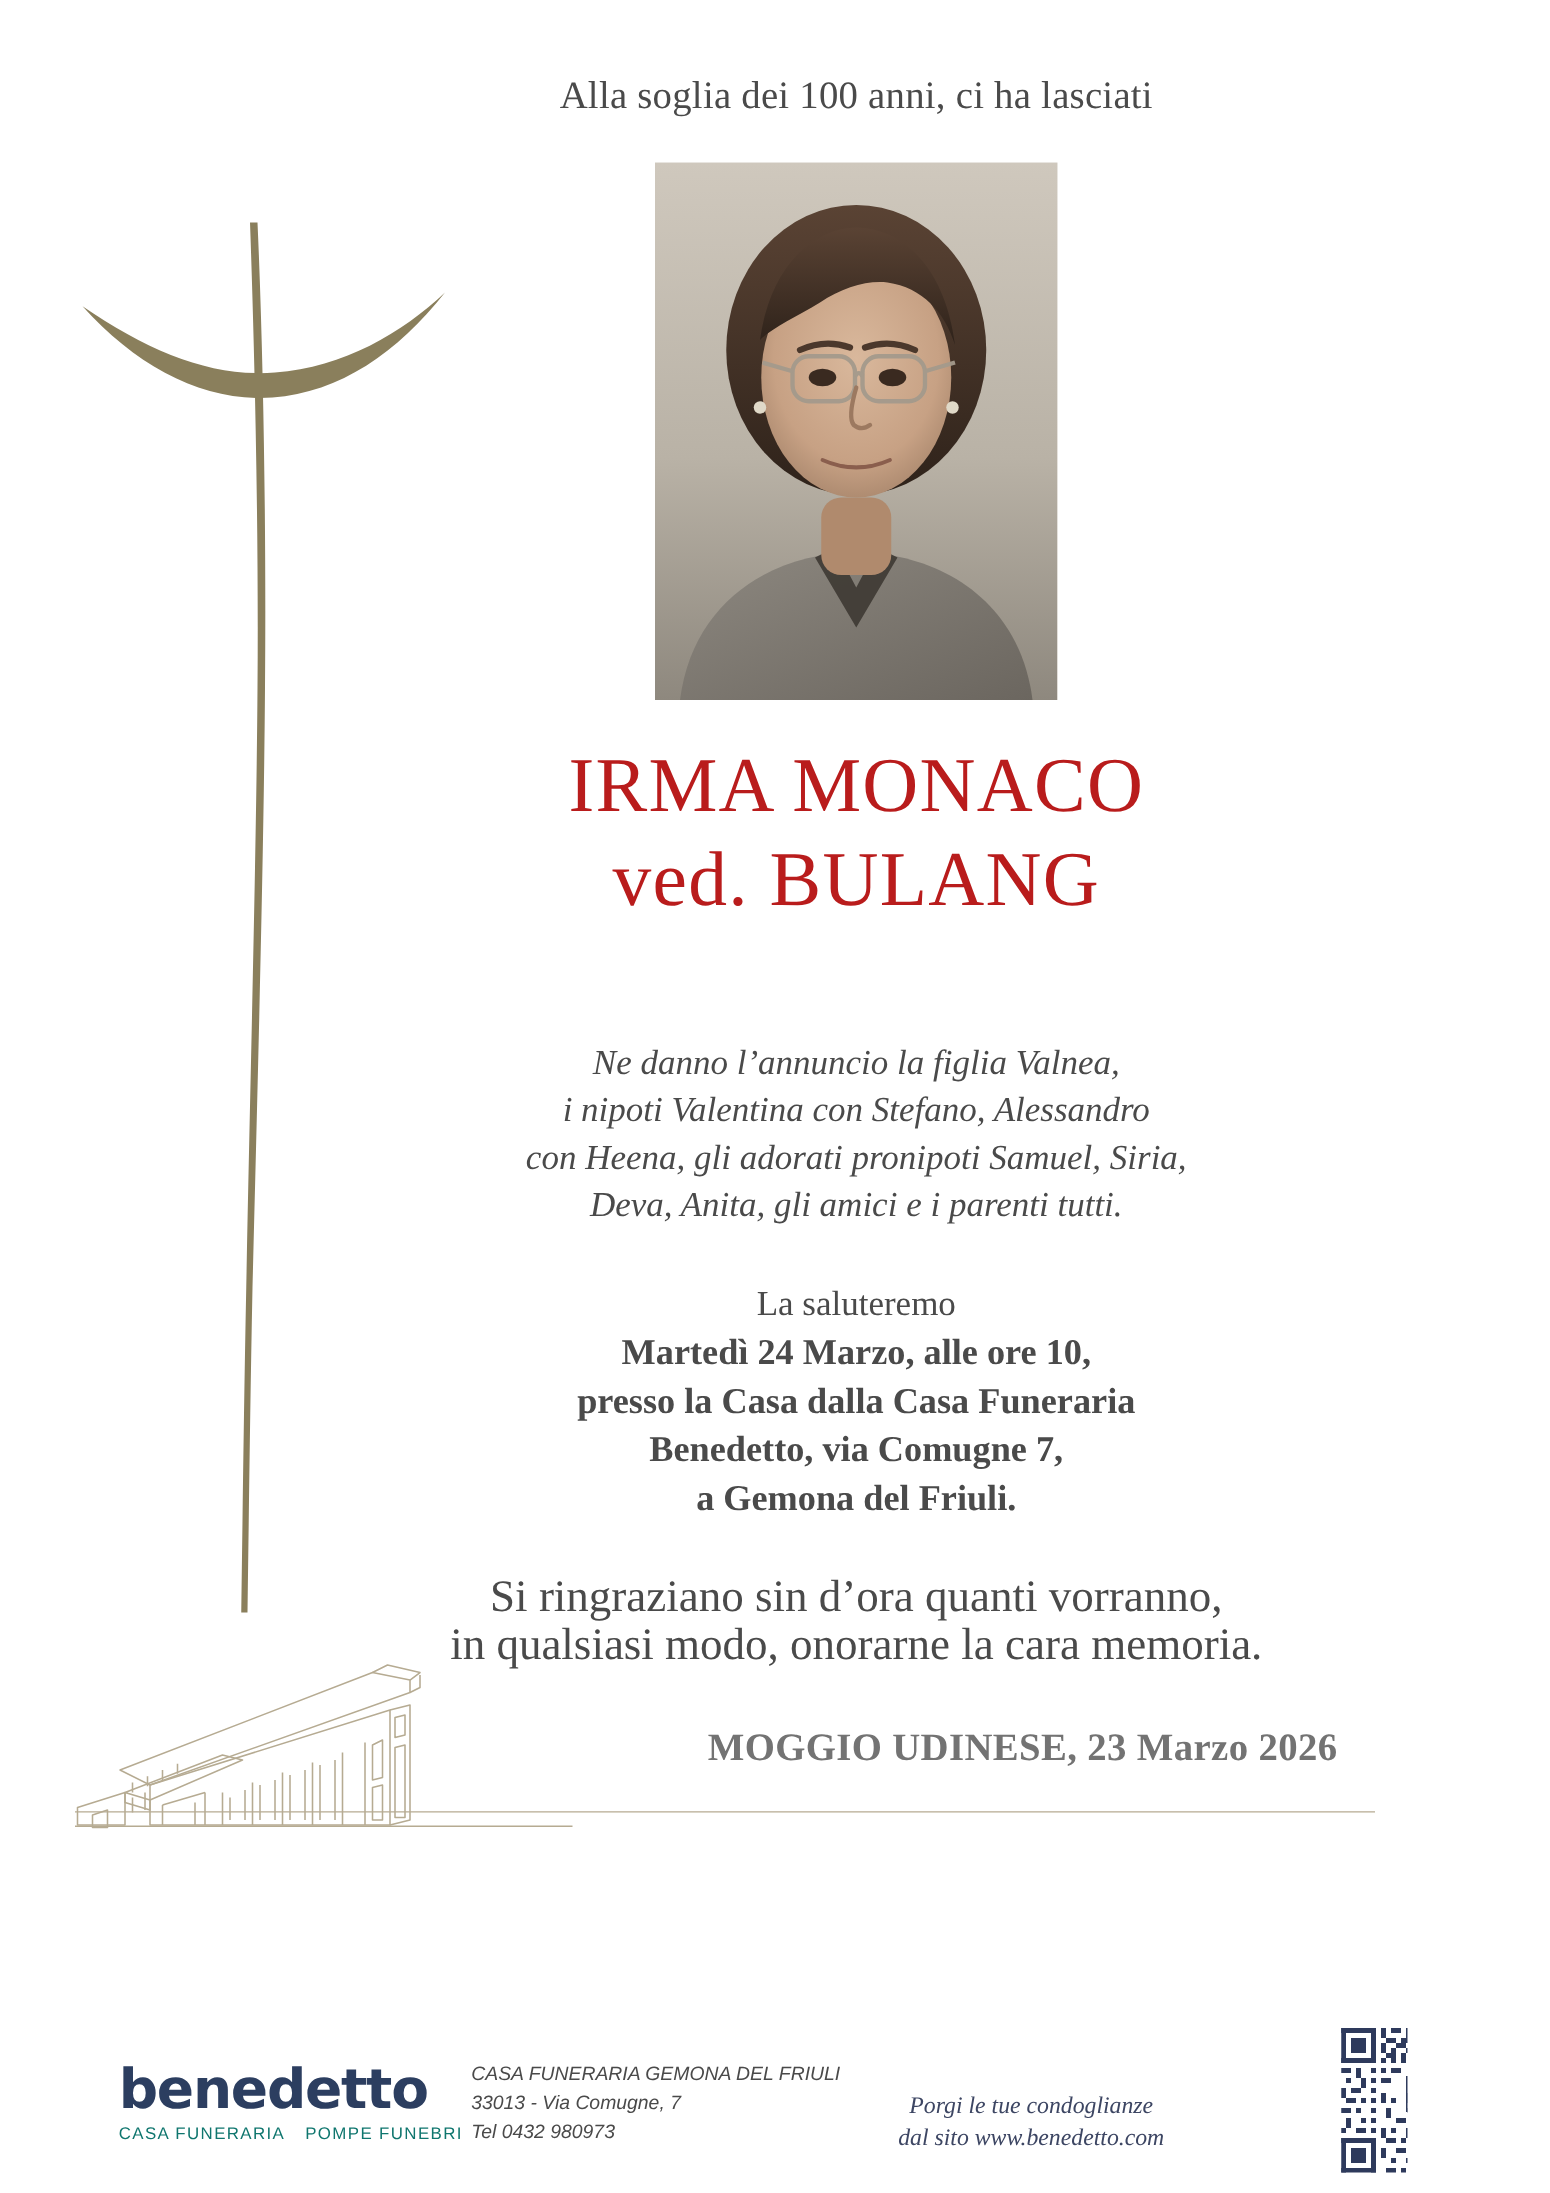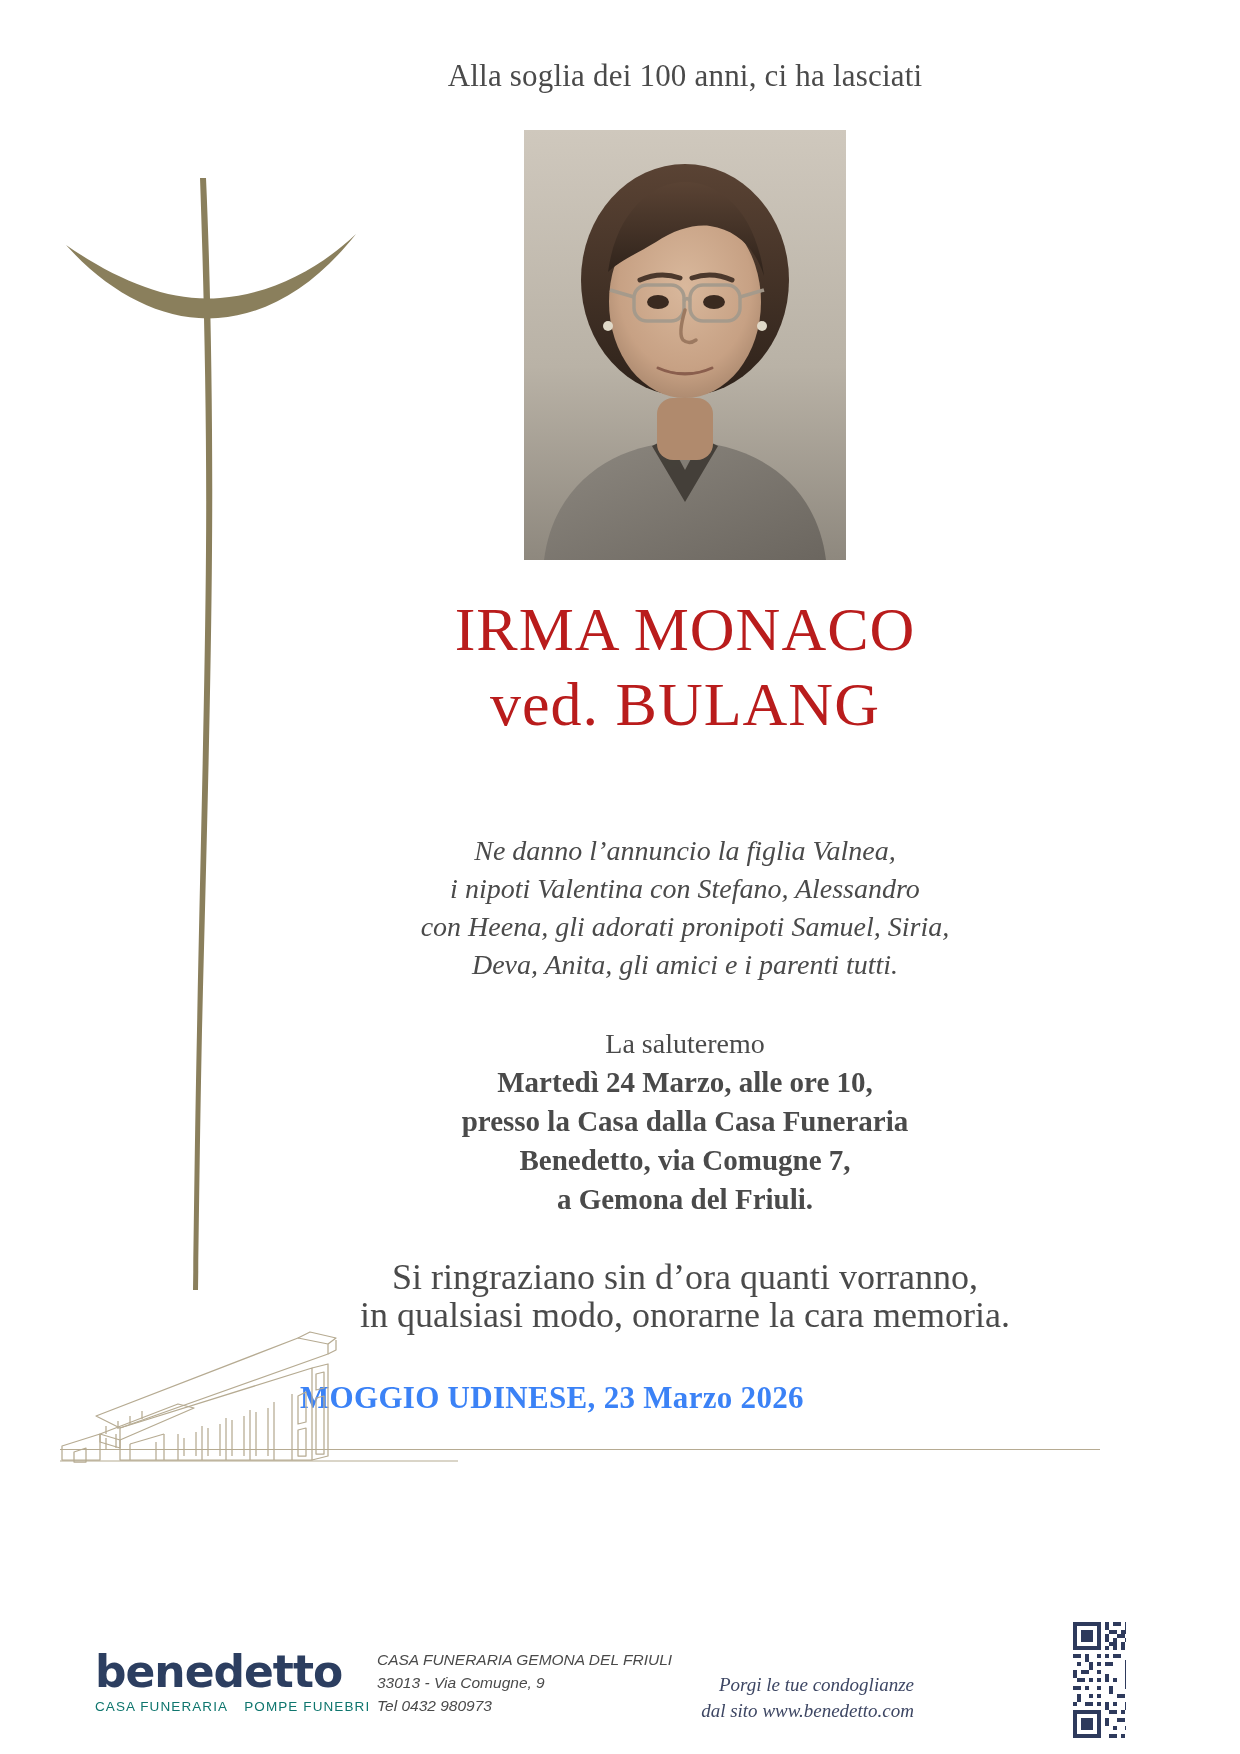--- a/index.html
+++ b/index.html
@@ -99,24 +99,24 @@
     font-size: 36px;
     line-height: 38px;
   }
 
   
   .place-date {
     position: absolute;
     left: 300px;
     top: 1380px;
     width: 770px;
-    text-align: left;
+    text-align: right;
     font-size: 31px;
     font-weight: bold;
-    color: #3b82f6;
+    color: #737373;
     letter-spacing: 0.3px;
   }
 
   
   .building {
     position: absolute;
     left: 60px;
     top: 1330px;
     width: 400px;
     height: 135px;
@@ -165,24 +165,24 @@
     width: 320px;
     font-family: "Liberation Sans", sans-serif;
     font-style: italic;
     font-size: 15.5px;
     line-height: 23px;
     color: #4a4a4a;
   }
 
   .condolence-block {
     position: absolute;
-    left: 664px;
+    left: 700px;
     top: 1672px;
     width: 250px;
-    text-align: right;
+    text-align: center;
     font-family: "Liberation Serif", serif;
     font-style: italic;
     font-size: 19px;
     line-height: 26px;
     color: #3d4663;
   }
   .condolence-block .site { font-weight: normal; }
 
   .qr-block {
     position: absolute;
@@ -360,21 +360,21 @@
 
   <div class="logo-block">
     <div class="logo-word">benedetto</div>
     <div class="logo-sub">
       <span>CASA FUNERARIA</span><span>POMPE FUNEBRI</span>
     </div>
   </div>
 
   <div class="contact-block">
     <div>CASA FUNERARIA GEMONA DEL FRIULI</div>
-    <div>33013 - Via Comugne, 9</div>
+    <div>33013 - Via Comugne, 7</div>
     <div>Tel 0432 980973</div>
   </div>
 
   <div class="condolence-block">
     <div>Porgi le tue condoglianze</div>
     <div><span>dal sito </span><span class="site">www.benedetto.com</span></div>
   </div>
 
   <div class="qr-block">
     <svg viewBox="0 0 29 29" xmlns="http://www.w3.org/2000/svg" shape-rendering="crispEdges" aria-hidden="true">

